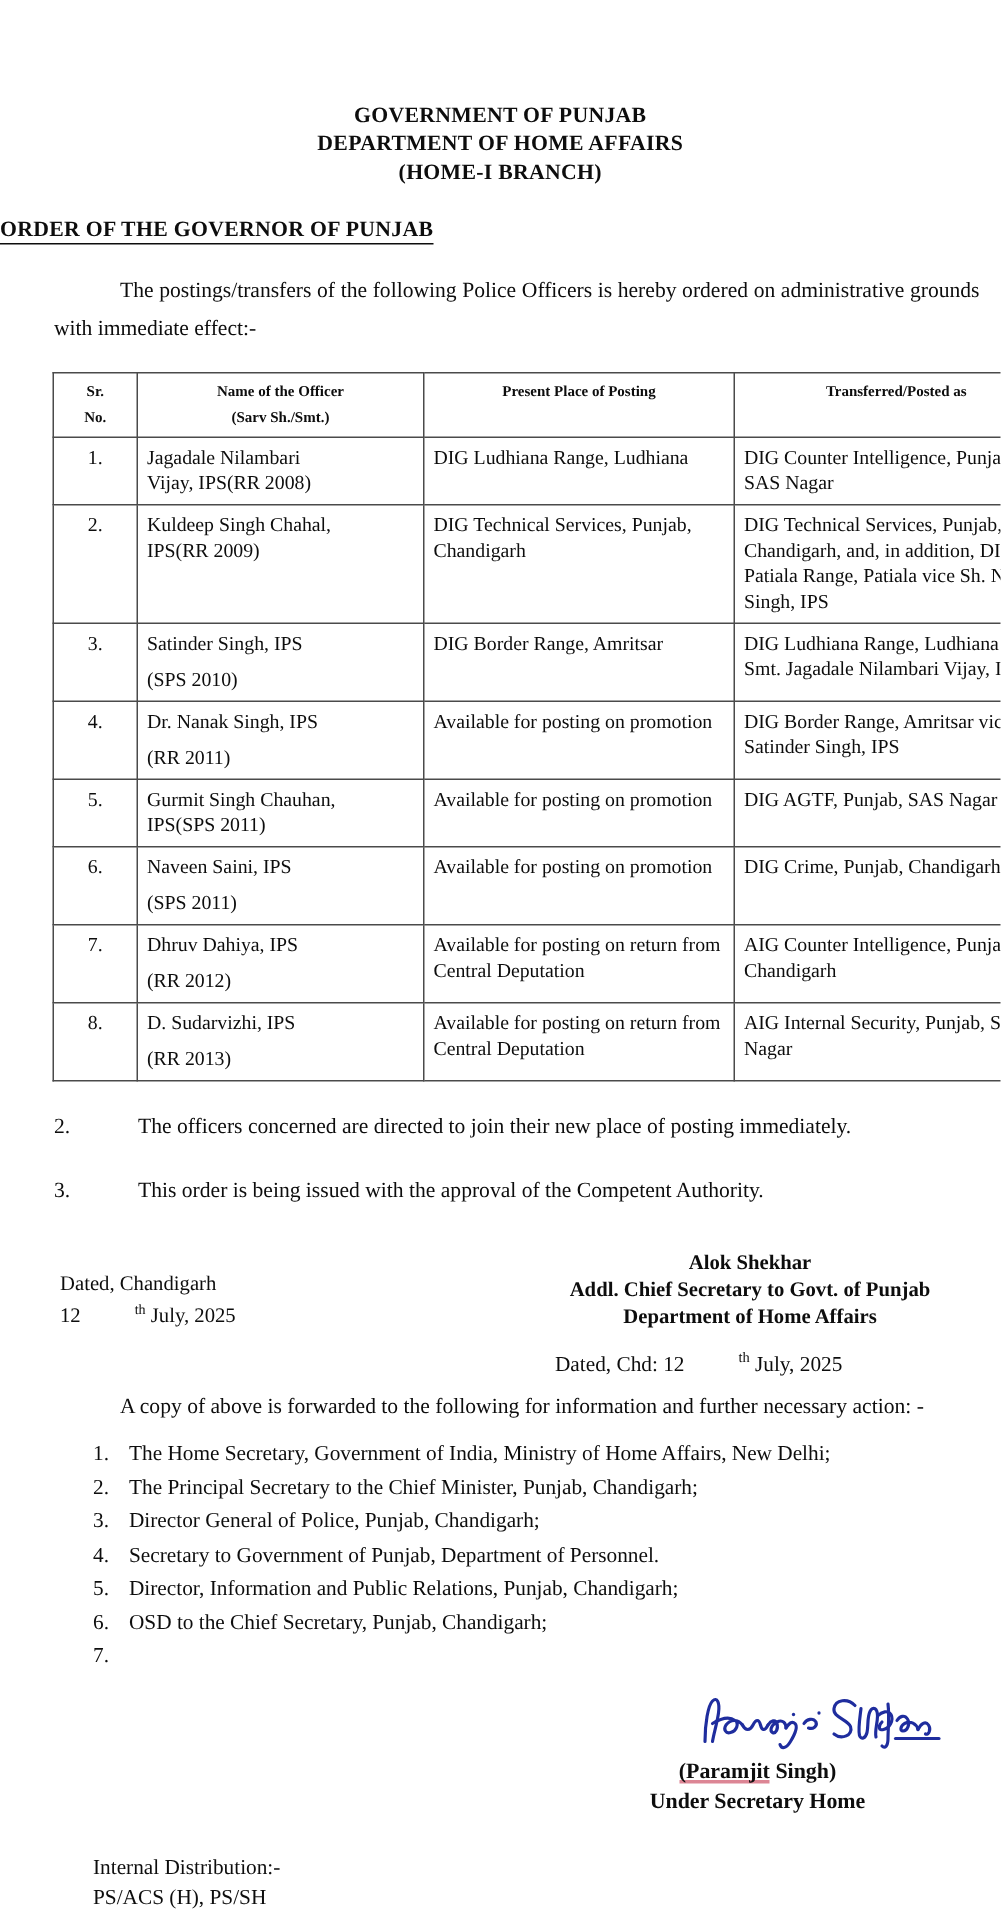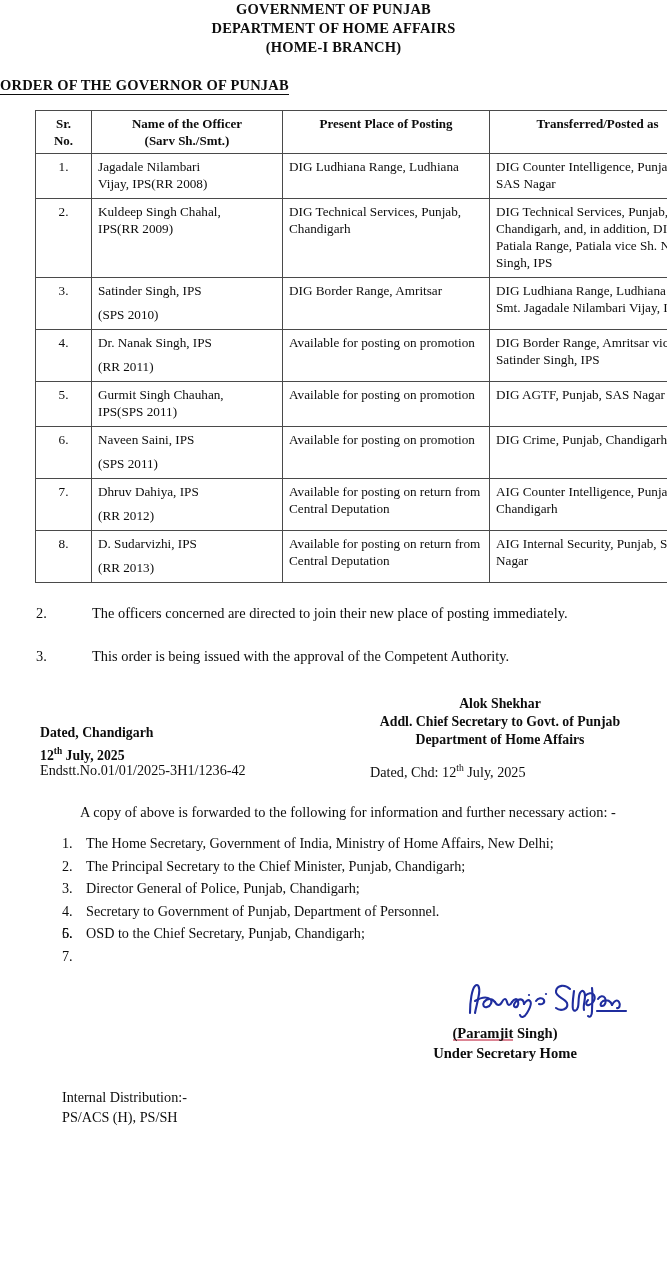--- a/index.html
+++ b/index.html
@@ -19,20 +19,21 @@
     width: 667px;
     height: 1280px;
     position: relative;
     padding: 0;
     box-sizing: border-box;
   }
 
   
   .header {
     text-align: center;
+    padding-top: 68px;
   }
   .header .line {
     font-weight: bold;
     font-size: 14.5px;
     letter-spacing: 0.2px;
     line-height: 19px;
   }
   .order-title {
     text-align: left;
     font-weight: bold;
@@ -80,21 +81,21 @@
   }
   table.order-table td, table.order-table th {
     border: 1px solid #4a4a4a;
     vertical-align: top;
     padding: 4px 6px 6px 6px;
     line-height: 17px;
   }
   table.order-table th {
     font-weight: bold;
     text-align: center;
-    font-size: 13px;
+    font-size: 10px;
     padding-bottom: 4px;
   }
   th.col-sr, td.col-sr { width: 43px; text-align: center; }
   th.col-name, td.col-name { width: 178px; }
   th.col-present, td.col-present { width: 194px; }
   th.col-transfer, td.col-transfer { width: 203px; }
   th.col-name { text-align: left; }
   td.col-sr { text-align: center; }
   .cell-l2 { display: block; }
   .gap-line { display: block; height: 7px; }
@@ -102,47 +103,47 @@
   
   .sigblock {
     margin-top: 26px;
     position: relative;
     height: 50px;
     font-size: 13.8px;
   }
   .sig-left {
     position: absolute;
     left: 40px;
-    top: 29px;
-    font-weight: bold;
+    top: 14px;
+    font-weight: normal;
     line-height: 18px;
   }
   .sig-right {
     position: absolute;
     left: 340px;
     width: 320px;
     top: 0;
     text-align: center;
     font-weight: bold;
     line-height: 18px;
   }
-  sup { font-size: 0.68em; vertical-align: super; }
+  sup { font-size: 0.68em; vertical-align: super; margin-left: 36px; }
 
   
   .endst {
     margin: 17px 0 0 40px;
     font-size: 14.2px;
     position: relative;
     height: 22px;
   }
   .endst .endno { position: absolute; left: 0; top: 0; }
   .endst .enddate { position: absolute; left: 330px; top: 0; }
 
   .copy-para {
-    margin: 16px 14px 0 36px;
+    margin: 4px 14px 0 36px;
     font-size: 14.4px;
     line-height: 25px;
     text-align: justify;
     text-indent: 44px;
   }
 
   ol.distlist {
     margin: 8px 0 0 0;
     padding-left: 0;
     list-style: none;
@@ -201,20 +202,21 @@
   <div class="header">
     <div class="line">GOVERNMENT OF PUNJAB</div>
     <div class="line">DEPARTMENT OF HOME AFFAIRS</div>
     <div class="line">(HOME-I BRANCH)</div>
   </div>
 
   <div class="order-title">
     <span>ORDER OF THE GOVERNOR OF PUNJAB</span>
   </div>
 
+  <div class="intro">The postings/transfers of the following Police Officers is hereby ordered on administrative grounds with immediate effect:-</div>
 
   <table class="order-table">
     <thead>
       <tr>
         <th class="col-sr">
           <span class="cell-l2">Sr.</span>
           <span class="cell-l2">No.</span>
         </th>
         <th class="col-name">
           <span class="cell-l2">Name of the Officer</span>
@@ -319,32 +321,31 @@
       <div><span>12</span><sup>th</sup><span> July, 2025</span></div>
     </div>
     <div class="sig-right">
       <div>Alok Shekhar</div>
       <div>Addl. Chief Secretary to Govt. of Punjab</div>
       <div>Department of Home Affairs</div>
     </div>
   </div>
 
   <div class="endst">
-    <span class="endno">Endstt.No.01/01/2025-3H1/1236-42</span>
     <span class="enddate"><span>Dated, Chd: 12</span><sup>th</sup><span> July, 2025</span></span>
   </div>
 
   <div class="copy-para">A copy of above is forwarded to the following for information and further necessary action: -</div>
 
   <ol class="distlist">
     <li><span class="lnum">1.</span><span>The Home Secretary, Government of India, Ministry of Home Affairs, New Delhi;</span></li>
     <li><span class="lnum">2.</span><span>The Principal Secretary to the Chief Minister, Punjab, Chandigarh;</span></li>
     <li><span class="lnum">3.</span><span>Director General of Police, Punjab, Chandigarh;</span></li>
     <li><span class="lnum">4.</span><span>Secretary to Government of Punjab, Department of Personnel.</span></li>
-    <li><span class="lnum">5.</span></li>
+    <li><span class="lnum">5.</span><span>Director, Information and Public Relations, Punjab, Chandigarh;</span></li>
     <li><span class="lnum">6.</span><span>OSD to the Chief Secretary, Punjab, Chandigarh;</span></li>
     <li><span class="lnum">7.</span></li>
   </ol>
 
   <div class="footer-sig">
     <div class="ink">
       <svg width="170" height="46" viewBox="0 0 170 46" fill="none" stroke="#1f2d9e" stroke-width="2.1" stroke-linecap="round" stroke-linejoin="round">
         <path d="M4 38 C4 26, 6 14, 9 11 C12 8, 14 12, 13 19 C12 26, 10 32, 9 38"></path>
         <path d="M9 26 C14 23, 20 21, 24 24 C27 26, 25 31, 21 32 C18 33, 16 30, 18 27 C21 23, 26 23, 29 27"></path>
         <path d="M29 27 C31 31, 34 31, 36 27 C38 23, 40 23, 41 27 C42 31, 44 31, 46 27"></path>

